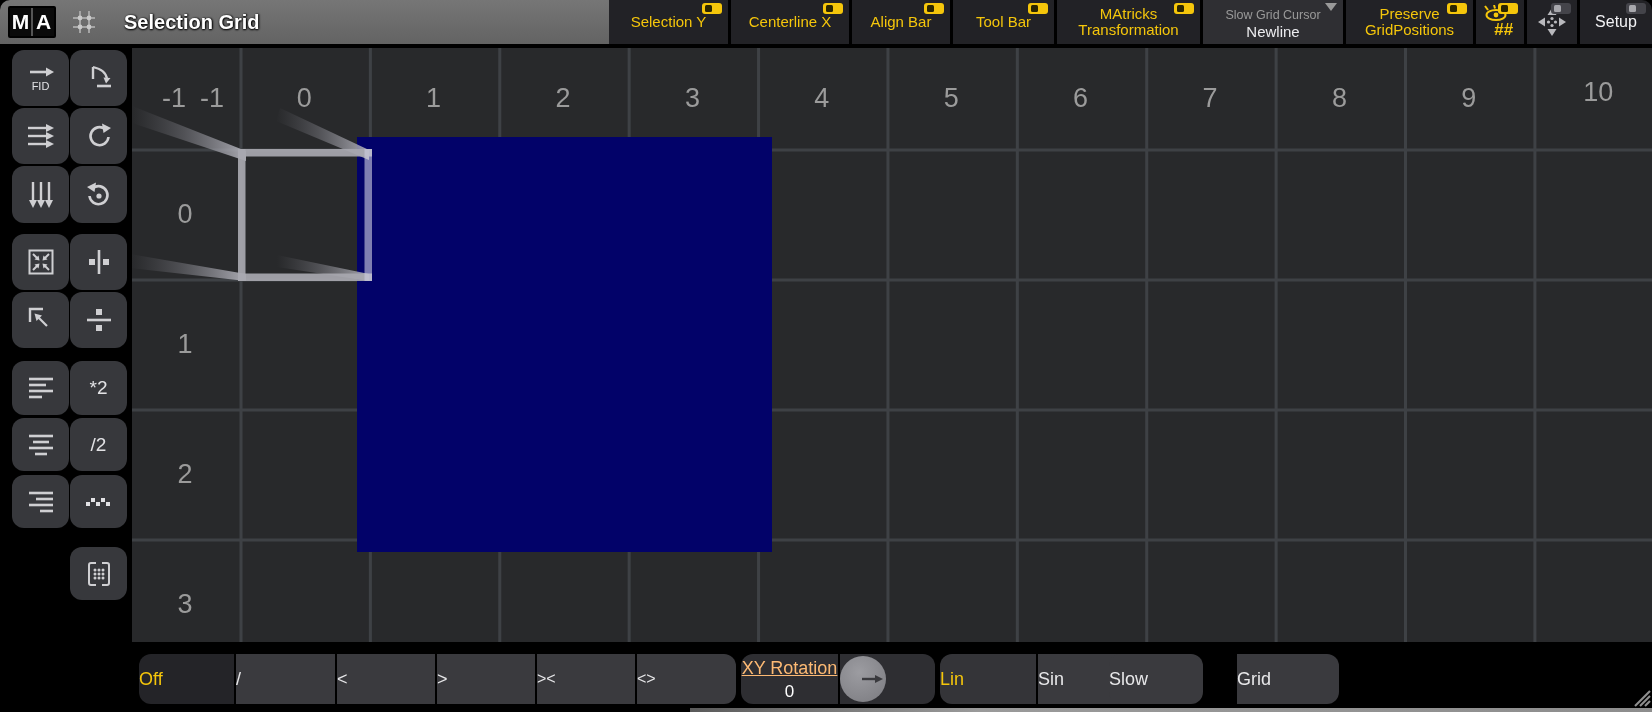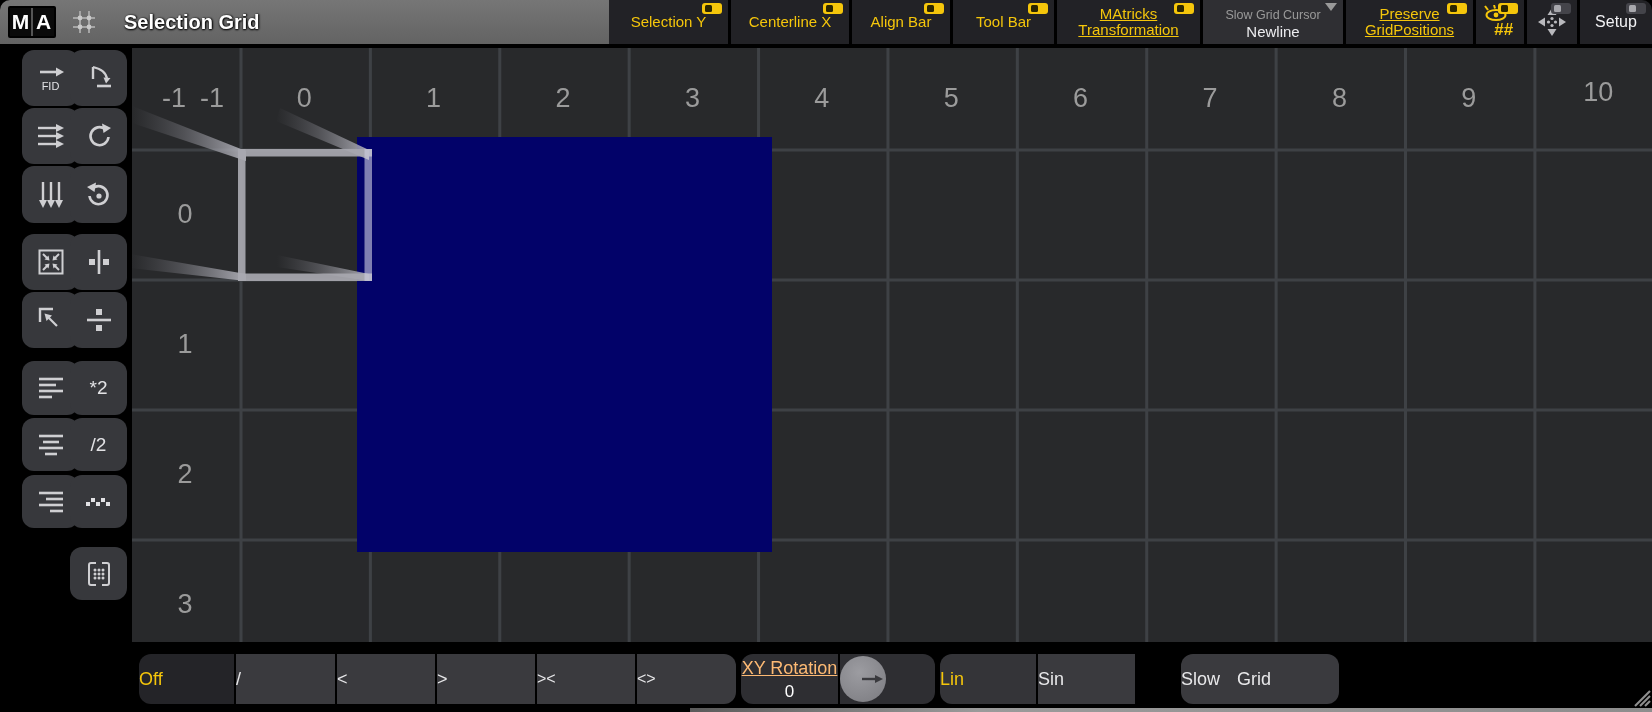--- a/index.html
+++ b/index.html
@@ -15,21 +15,21 @@
     font-size:21px;display:flex;align-items:center;justify-content:center;}
   #ma-logo span:first-child{border-right:2px solid #555;}
   #win-grid-icon{margin-left:14px;}
   #win-title{margin-left:26px;color:#fff;font-size:20px;font-weight:bold;
     text-shadow:0 1px 2px #000,1px 0 2px #000;text-align:center;}
 
   
   .topbtn{position:absolute;top:0;height:44px;background:#222226;color:#f5c60b;
     font-size:15px;line-height:16px;display:flex;align-items:center;justify-content:center;
     text-align:center;cursor:pointer;}
-  .topbtn .pre{white-space:pre-line;text-decoration:underline;}
+  .topbtn .pre{white-space:pre-line;}
   #tp-centerline-y{left:609px;width:119px;}
   #tp-centerline-x{left:731px;width:118px;}
   #tp-align-bar{left:852px;width:98px;}
   #tp-tool-bar{left:953px;width:101px;}
   #tp-matricks{left:1057px;width:143px;}
   #tp-movecursor{left:1203px;width:140px;background:#2f2f33;flex-direction:column;}
   #tp-movecursor .sub{color:#9a9a9a;font-size:12.5px;margin-top:3px;}
   #tp-movecursor .val{color:#ededf0;font-size:15px;margin-top:1px;}
   #tp-preserve{left:1346px;width:127px;}
   #tp-follow{left:1476px;width:48px;}
@@ -43,21 +43,21 @@
     border-left:6px solid transparent;border-right:6px solid transparent;
     border-top:8px solid #9a9a9a;}
 
   
   .tbtn{position:absolute;width:57px;background:#37383c;border-radius:12px;
     display:flex;flex-direction:column;align-items:center;justify-content:center;
     color:#cfcfd2;cursor:pointer;}
   .tbtn svg{display:block;}
   .tbtn .tlabel{font-size:11px;color:#e2e2e5;margin-top:1px;}
   .tbtn .bigtxt{font-size:19px;color:#e2e2e5;}
-  .c1{left:22px;align-items:center;} .c2{left:70px;}
+  .c1{left:12px;align-items:center;} .c2{left:70px;}
   .r1{top:50px;height:56px;} .r2{top:108px;height:56px;} .r3{top:166px;height:57px;}
   .r4{top:234px;height:56px;} .r5{top:292px;height:56px;}
   .r6{top:361px;height:54px;} .r7{top:418px;height:53px;} .r8{top:475px;height:53px;}
   .r9{top:547px;height:53px;}
 
   
   #grid-area{position:absolute;left:128px;top:48px;width:1524px;height:594px;
     background-color:#28292b;overflow:hidden;
     background-image:
       linear-gradient(90deg,#3e4145 0 3px,transparent 3px),
@@ -82,21 +82,21 @@
   #eb-5{left:637px;width:99px;font-size:16px;border-radius:0 12px 12px 0;}
   #eb-xy{left:741px;width:97px;border-radius:12px 0 0 12px;background:#2e2e32;
     flex-direction:column;justify-content:flex-start;padding-top:4px;box-sizing:border-box;}
   #eb-xy .xlab{font-size:18px;color:#fdba74;text-decoration:underline;}
   #eb-xy .xval{font-size:17px;color:#fff;margin-top:3px;}
   #eb-knob{left:840px;width:95px;border-radius:0 12px 12px 0;background:#2e2e32;}
   #knob{width:46px;height:46px;border-radius:50%;position:relative;
     background:radial-gradient(circle at 42% 35%,#9c9ca1,#828287 78%,#737378);}
   #wb-0{left:940px;width:96px;border-radius:12px 0 0 12px;background:#343438;}
   #wb-1{left:1038px;width:97px;}
-  #wb-2{left:1181px;width:94px;border-radius:12px;}
+  #wb-2{left:1109px;width:94px;border-radius:12px;}
   #wb-3{left:1237px;width:102px;border-radius:0 12px 12px 0;}
 
   
   #bottom-strip{position:absolute;left:690px;top:708px;width:962px;height:4px;
     background:linear-gradient(90deg,#5a5a5a,#9a9a9a 30%,#8d8d8d);}
   #resize-handle{position:absolute;right:1px;bottom:5px;}
 </style>
 </head>
 <body>
 

